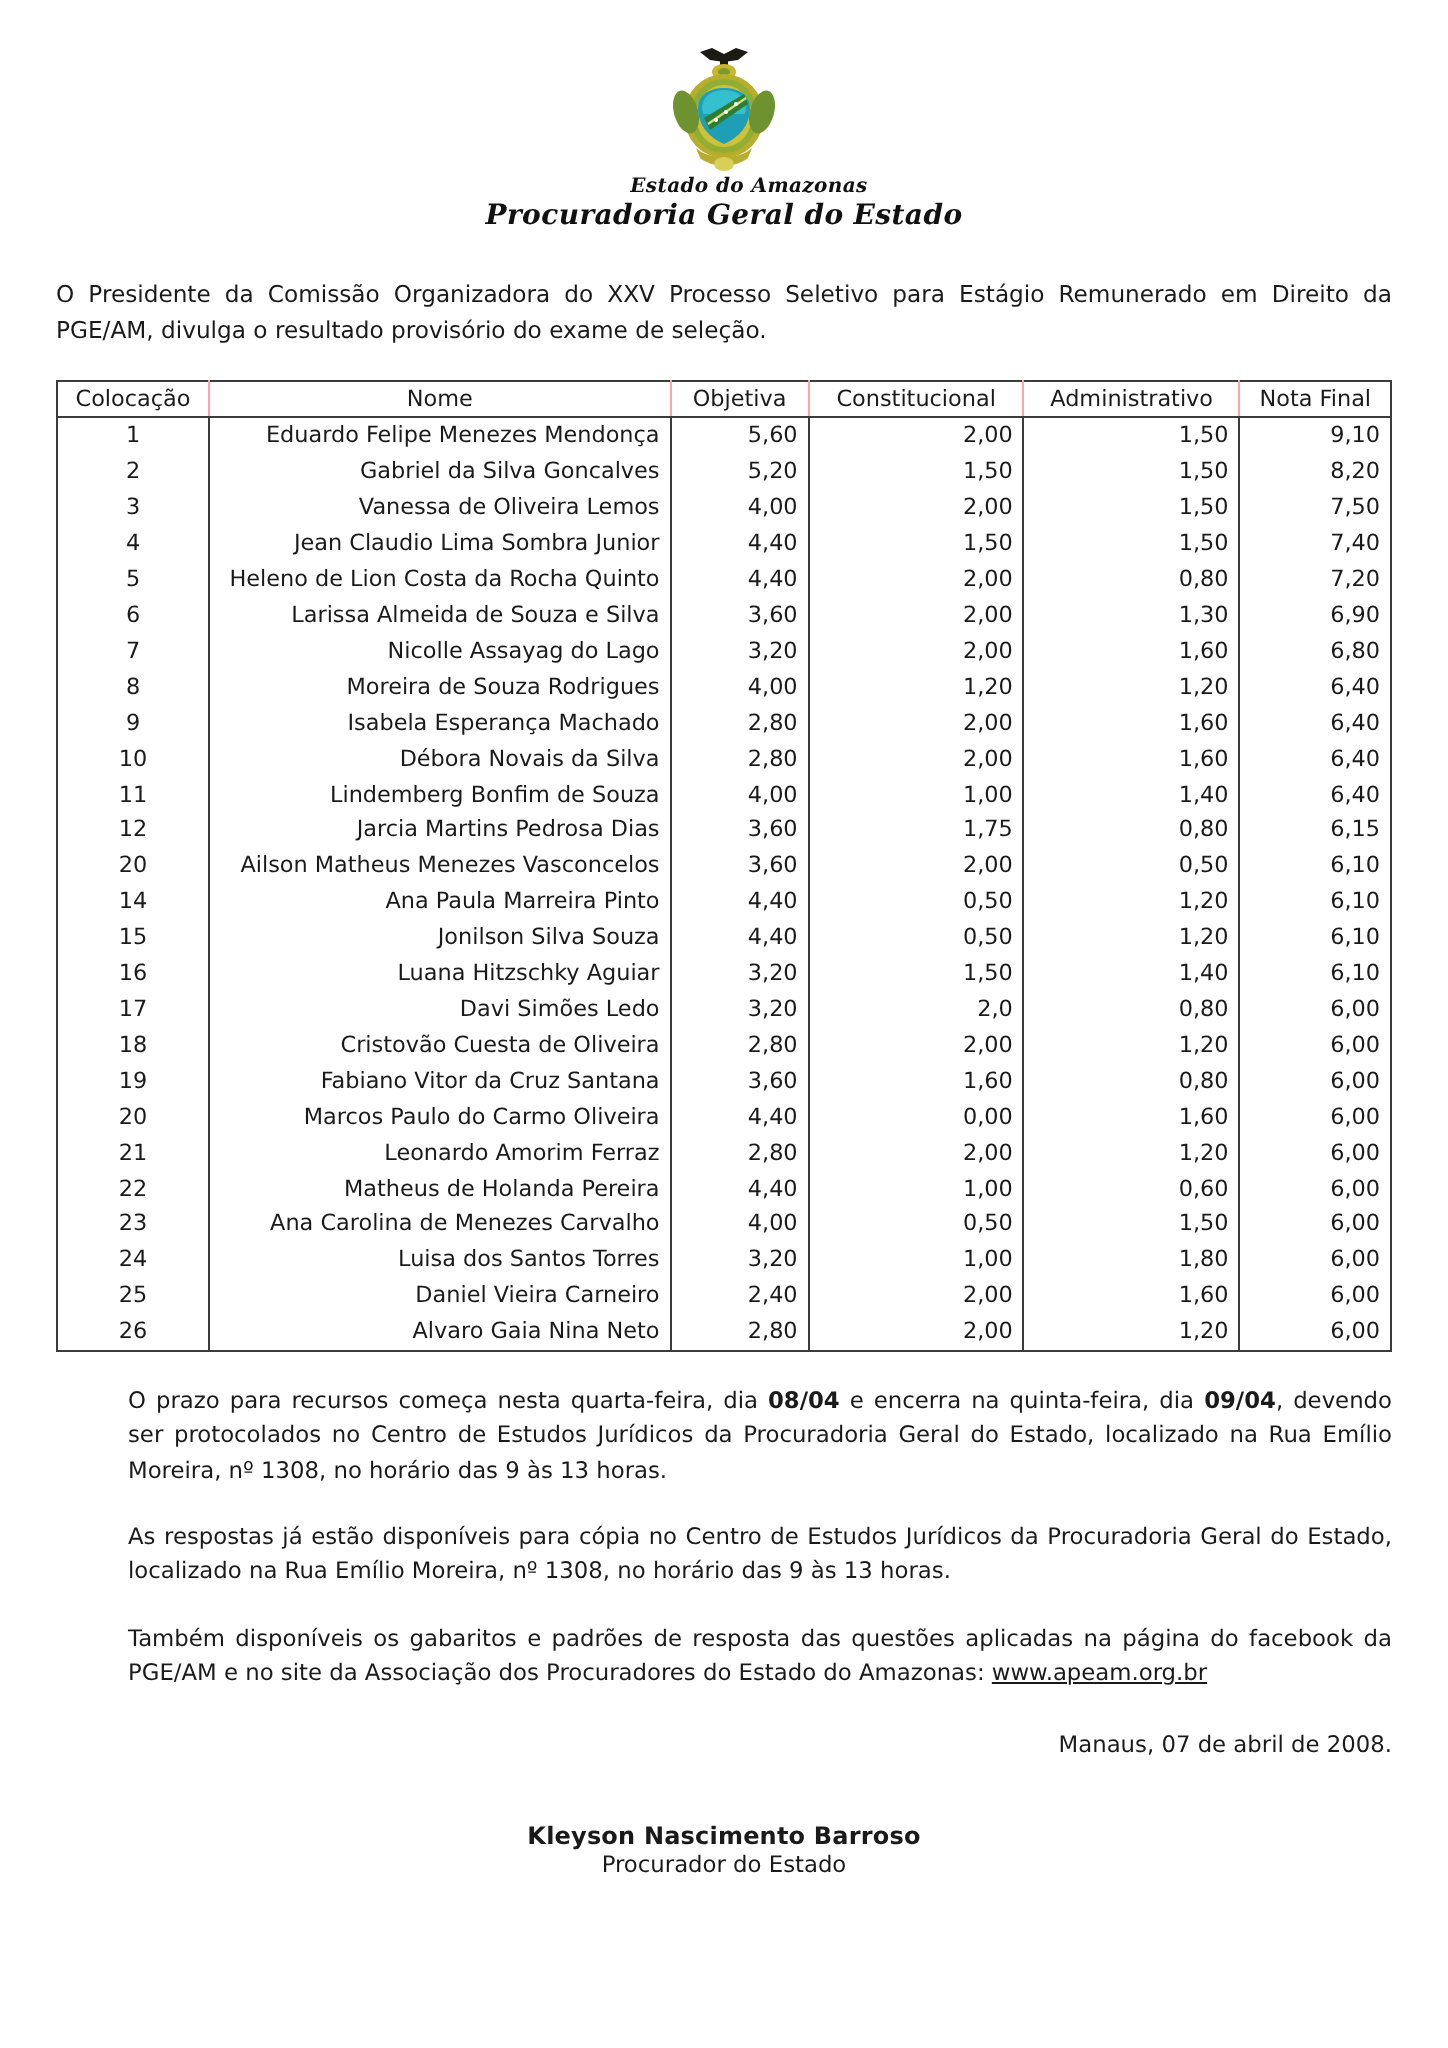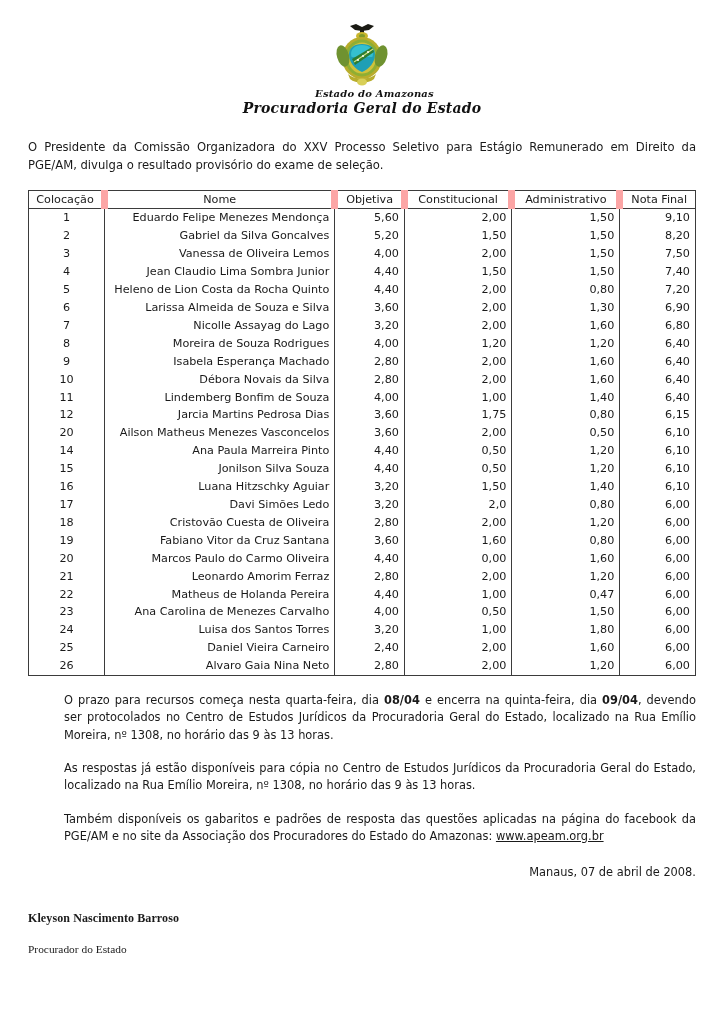--- a/index.html
+++ b/index.html
@@ -65,21 +65,21 @@
     width: 100%;
     border-collapse: collapse;
     font-size: 11.2px;
     color: #1a1a1a;
     border: 1.4px solid #3b3b3b;
   }
   .results-table th {
     font-weight: normal;
     text-align: center;
     padding: 2px 5px;
-    border-right: 7px solid #fca5a5;
+    border-right: 1px solid #fca5a5;
     border-bottom: 1.4px solid #3b3b3b;
     white-space: nowrap;
   }
   .results-table th:last-child { border-right: none; }
   .results-table td {
     padding: 1px 5px;
     border-right: 1px solid #3b3b3b;
     white-space: nowrap;
   }
   .results-table td:last-child { border-right: none; }
@@ -107,30 +107,30 @@
   }
 
   
   .place-date {
     margin-top: 20px;
     text-align: right;
     font-size: 11.4px;
   }
   .signature {
     margin-top: 32px;
-    font-family: Liberation Serif, serif;
+    text-align: center;
   }
   .sig-name {
     font-size: 12px;
     font-weight: bold;
     letter-spacing: .1px;
   }
   .sig-role {
     font-size: 11.4px;
-    margin-top: 17px;
+    margin-top: 0;
   }
 </style>
 </head>
 <body>
 
 <div class="page">
 
   <div class="crest-wrap">
     <span class="crest">
       <svg width="56" height="66" viewBox="0 0 56 66" xmlns="http://www.w3.org/2000/svg">
@@ -350,21 +350,21 @@
             <td class="col-obj">2,80</td>
             <td class="col-const">2,00</td>
             <td class="col-adm">1,20</td>
             <td class="col-final">6,00</td>
           </tr>
           <tr>
             <td class="col-rank">22</td>
             <td class="col-name">Matheus de Holanda Pereira</td>
             <td class="col-obj">4,40</td>
             <td class="col-const">1,00</td>
-            <td class="col-adm">0,47</td>
+            <td class="col-adm">0,60</td>
             <td class="col-final">6,00</td>
           </tr>
           <tr>
             <td class="col-rank">23</td>
             <td class="col-name">Ana Carolina de Menezes Carvalho</td>
             <td class="col-obj">4,00</td>
             <td class="col-const">0,50</td>
             <td class="col-adm">1,50</td>
             <td class="col-final">6,00</td>
           </tr>

